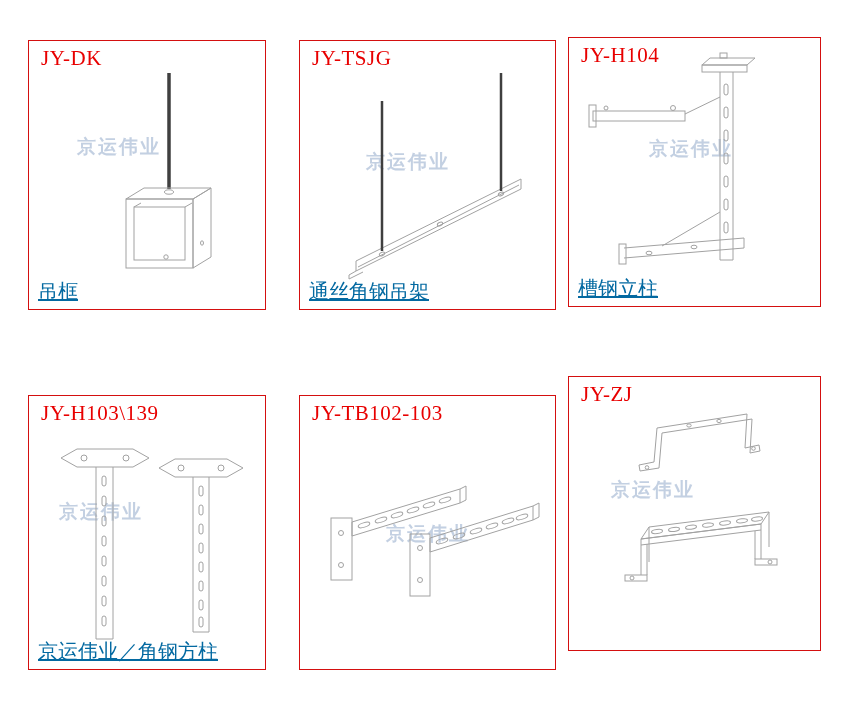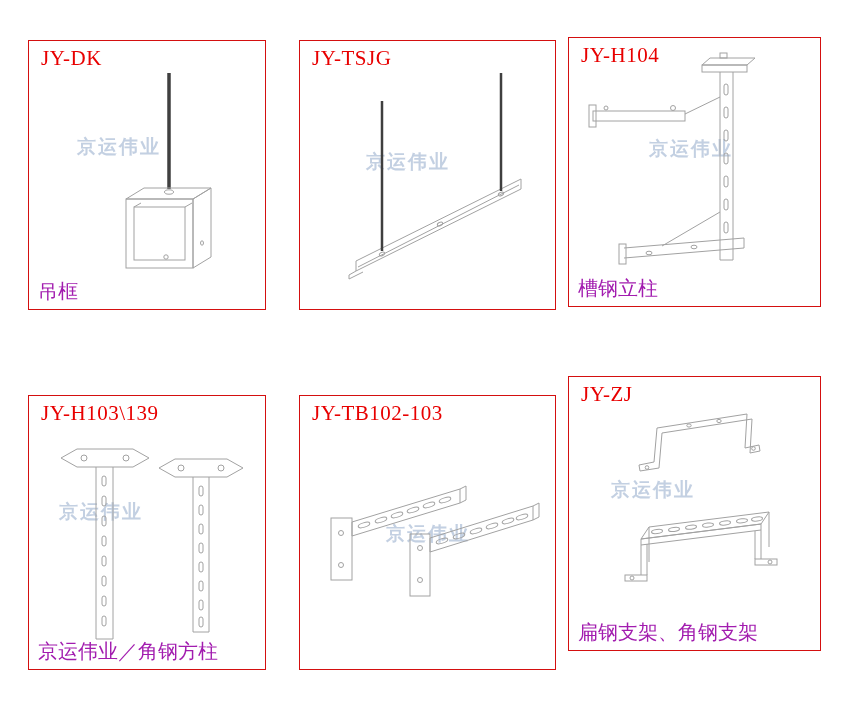--- a/index.html
+++ b/index.html
@@ -1,19 +1,19 @@
 <!DOCTYPE html>
 <html><head>
 <meta charset="utf-8">
 <style>
   html,body{margin:0;padding:0;background:#ffffff;}
   .stage{position:relative;width:861px;height:720px;background:#ffffff;font-family:"Liberation Serif",serif;overflow:hidden;}
   .panel{position:absolute;border:1px solid #d40f0f;background:#ffffff;box-sizing:border-box;}
   .code{position:absolute;top:5px;left:12px;font-size:21px;color:#e80000;letter-spacing:.5px;white-space:nowrap;}
-  .name{position:absolute;bottom:4px;left:9px;font-size:20px;color:#a21caf;white-space:nowrap;}
+  .name{position:absolute;bottom:4px;left:9px;font-size:20px;color:#0369a1;white-space:nowrap;text-decoration:underline;}
   .watermark{position:absolute;font-family:"DejaVu Sans",sans-serif;font-weight:700;font-size:19px;letter-spacing:2px;color:#b9c8dd;opacity:.85;white-space:nowrap;}
   .drawing{position:absolute;}
 </style>
 </head>
 <body>
 
 <div class="stage">
 
   <section class="panel" style="left:28px;top:40px;width:238px;height:270px">
     <span class="code">JY-DK</span>
@@ -46,20 +46,21 @@
         <line x1="56" y1="190" x2="56" y2="200"></line>
         <line x1="221" y1="108" x2="221" y2="118"></line>
         <polyline points="56,200 49,204 49,208 63,201"></polyline>
         <ellipse cx="82" cy="183" rx="2.8" ry="1.7" transform="rotate(-26 82 183)"></ellipse>
         <ellipse cx="140" cy="153" rx="2.8" ry="1.7" transform="rotate(-26 140 153)"></ellipse>
         <ellipse cx="201" cy="123" rx="2.8" ry="1.7" transform="rotate(-26 201 123)"></ellipse>
         <line x1="82" y1="30" x2="82" y2="180" stroke="#3f3f3f" stroke-width="2.5"></line>
         <line x1="201" y1="2" x2="201" y2="120" stroke="#3f3f3f" stroke-width="2.5"></line>
       </g>
     </svg>
+    <span class="name">通丝角钢吊架</span>
   </section>
 
   <section class="panel" style="left:568px;top:37px;width:253px;height:270px">
     <span class="code">JY-H104</span>
     <span class="watermark" style="left:80px;top:98px">京运伟业</span>
     <svg class="drawing" style="left:0;top:12px" width="251" height="235" viewBox="0 0 251 235">
       <g stroke="#a2a2a2" fill="none" stroke-width="1">
 
         <polygon points="133,15 178,15 186,8 141,8"></polygon>
         <rect x="133" y="15" width="45" height="7"></rect>
@@ -196,16 +197,15 @@
         <line x1="80" y1="120" x2="80" y2="155"></line>
         <line x1="192" y1="123" x2="192" y2="152"></line>
         <line x1="186" y1="124" x2="186" y2="152"></line>
         <line x1="200" y1="105" x2="200" y2="140"></line>
         <rect x="56" y="168" width="22" height="6"></rect>
         <circle cx="63" cy="171" r="2"></circle>
         <rect x="186" y="152" width="22" height="6"></rect>
         <circle cx="201" cy="155" r="2"></circle>
       </g>
     </svg>
-    <span class="name">扁钢支架、角钢支架</span>
   </section>
 
 </div>
 
 </body></html>

